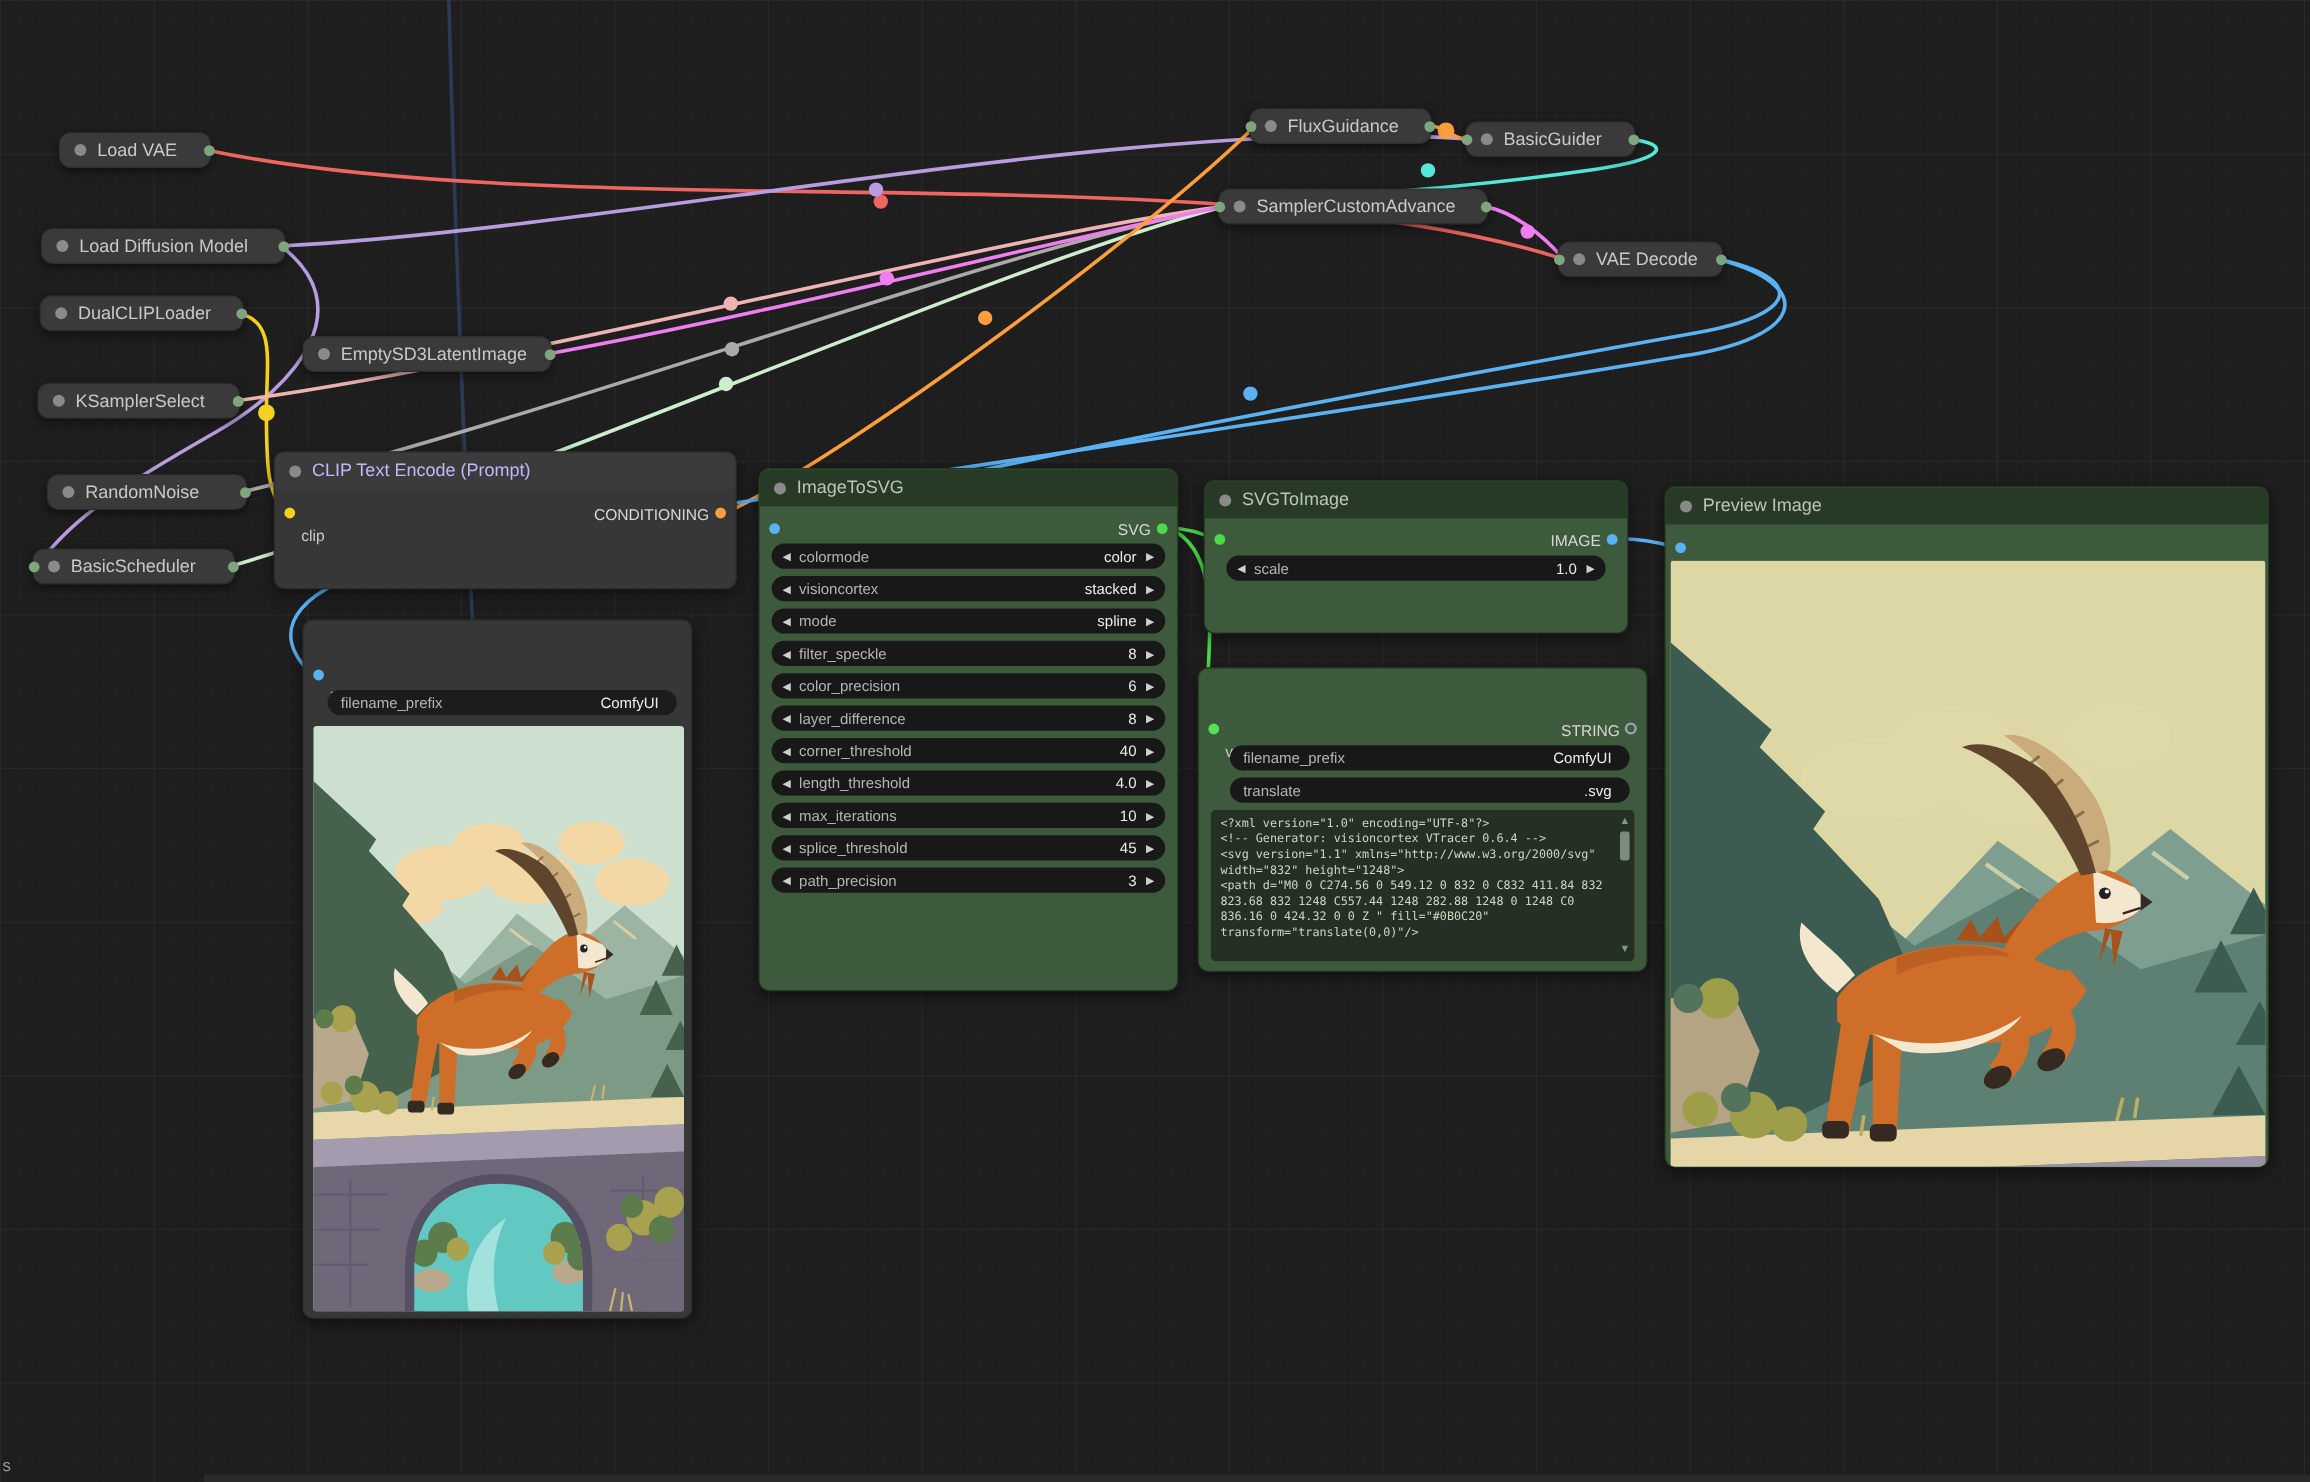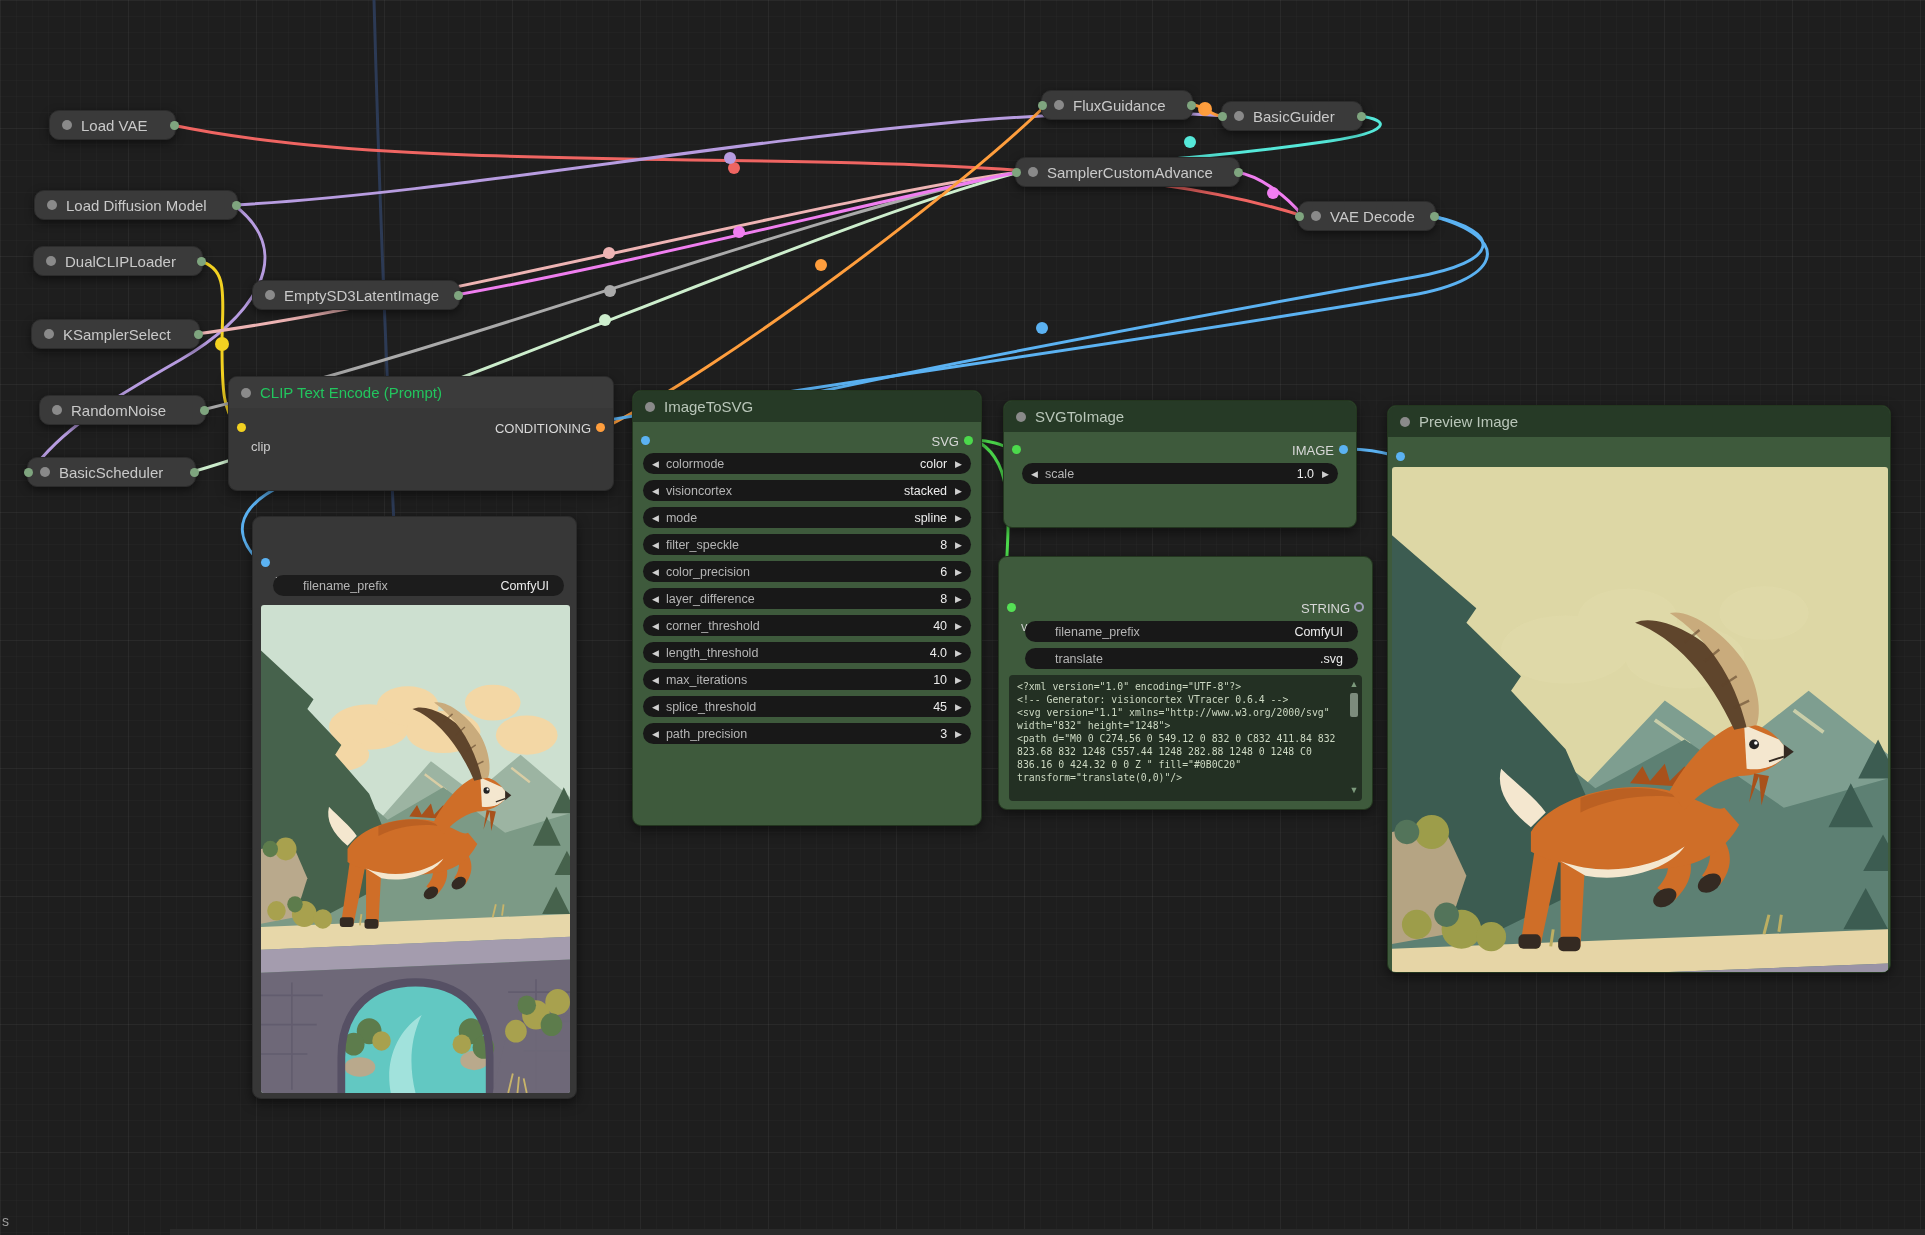--- a/index.html
+++ b/index.html
@@ -23,39 +23,39 @@
   .cdot{width:10px;height:10px;border-radius:50%;background:#8a8a8a;flex:0 0 auto;}
   .port{position:absolute;width:9px;height:9px;border-radius:50%;background:#7fa57f;top:10px;}
   .port.in{left:-4px;} .port.out{right:-4px;}
 
   
   .node{position:absolute;z-index:2;border-radius:9px;box-shadow:0 4px 12px rgba(0,0,0,.5);
     box-sizing:border-box;overflow:hidden;}
   .node .hdr{height:31px;display:flex;align-items:center;gap:9px;padding:0 12px;
     font-size:15px;white-space:nowrap;}
   .node.dark{background:#373737;border:1px solid #2b2b2b;}
-  .node.dark .hdr{background:#3b3b3b;color:#22c55e;}
+  .node.dark .hdr{background:#3b3b3b;color:#c4b5fd;}
   .node.green{background:#3e5a3c;border:1px solid #23361f;}
   .node.green .hdr{background:#263a26;color:#b9c6b9;}
   .slotrow{position:absolute;left:0;right:0;height:20px;display:flex;align-items:center;
     font-size:13px;color:#ccc;}
   .slotname{position:absolute;left:22px;margin-top:36px;}
   .slotout{position:absolute;right:22px;color:#d8d8d8;}
   .sdot{position:absolute;width:9px;height:9px;border-radius:50%;top:5px;}
   .sdot.l{left:8px;} .sdot.r{right:8px;}
   .c-clip{background:#f2d121;} .c-cond{background:#ff9e3d;} .c-img{background:#5bb2f2;}
   .c-svg{background:#4cd94c;} .c-val{background:#55e055;}
   .c-str{background:transparent;border:2px solid #9f9fb8;width:6px;height:6px;top:4px;}
 
   .pill{position:absolute;left:10px;right:10px;height:21px;border-radius:11px;background:#181818;
     display:flex;align-items:center;padding:0 9px;box-sizing:border-box;font-size:12.5px;}
   .pill .arr{color:#cfcfcf;font-size:9px;flex:0 0 auto;}
   .pill .wname{color:#b5b5b5;margin-left:7px;flex:1 1 auto;}
   .pill .wval{color:#ececec;margin-right:8px;}
-  .pill.field .wname{margin-left:21px;}
+  .pill.field .wname{margin-left:2px;}
   .pill.field .wval{margin-right:6px;}
 
   .promptbox{position:absolute;background:#1a1a1a;border-radius:3px;color:#e6e6e6;
     font-family:"DejaVu Sans Mono", monospace;font-size:10px;line-height:1.35;
     padding:4px 6px;box-sizing:border-box;white-space:pre-wrap;}
   .codebox{position:absolute;background:#233023;border-radius:4px;color:#ccd8c2;
     font-family:"DejaVu Sans Mono", monospace;font-size:9.8px;line-height:1.33;
     padding:5px 18px 5px 8px;box-sizing:border-box;white-space:pre-wrap;overflow:hidden;}
   .vscroll{position:absolute;top:120px;width:12px;bottom:12px;display:flex;flex-direction:column;
     align-items:center;color:#7c9a7c;font-size:9px;}

